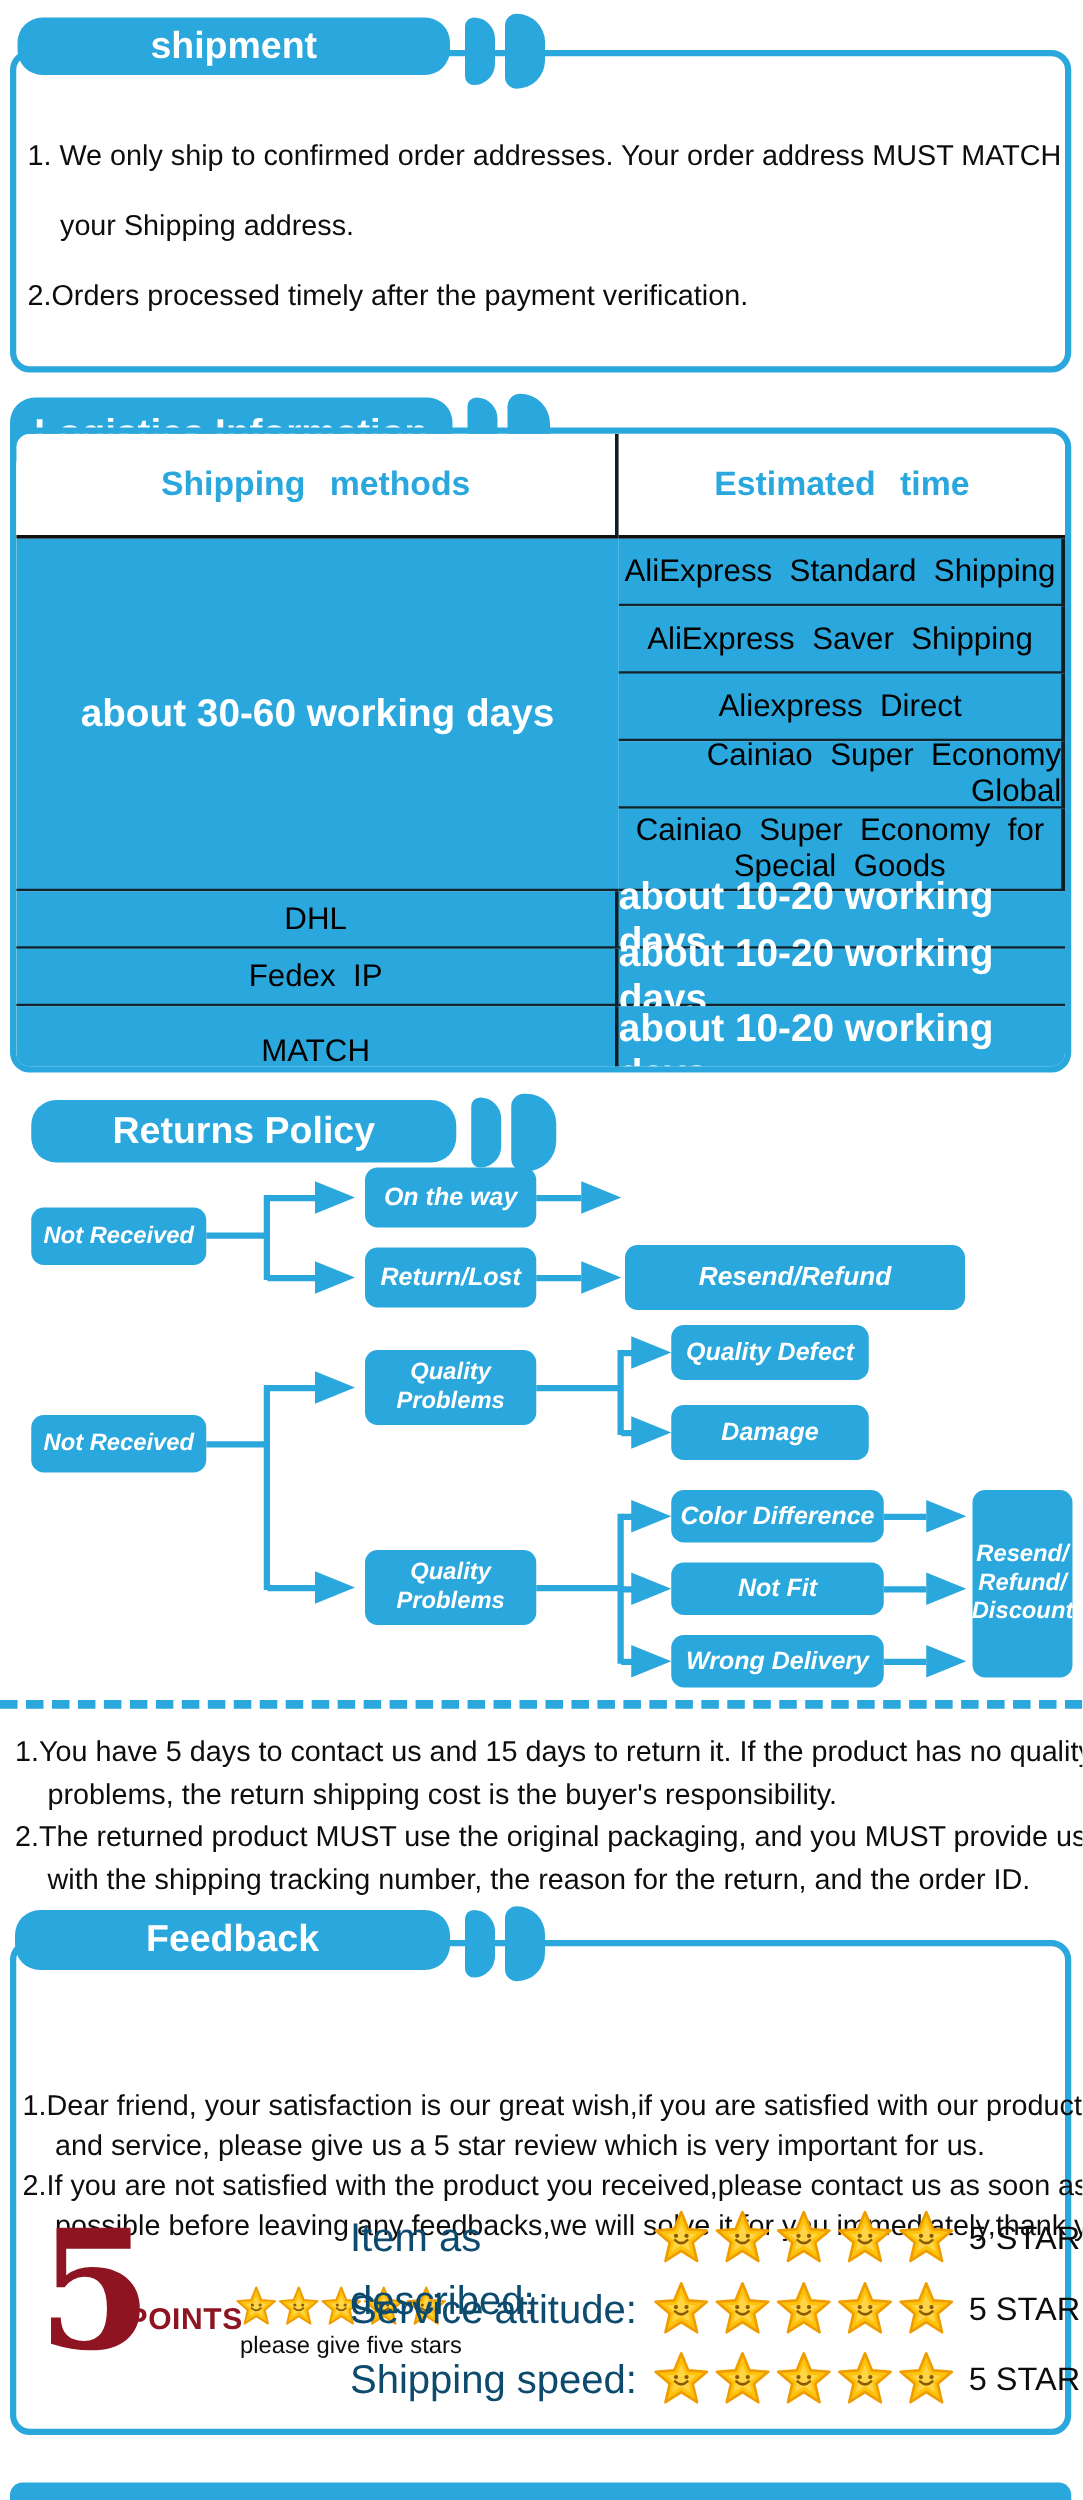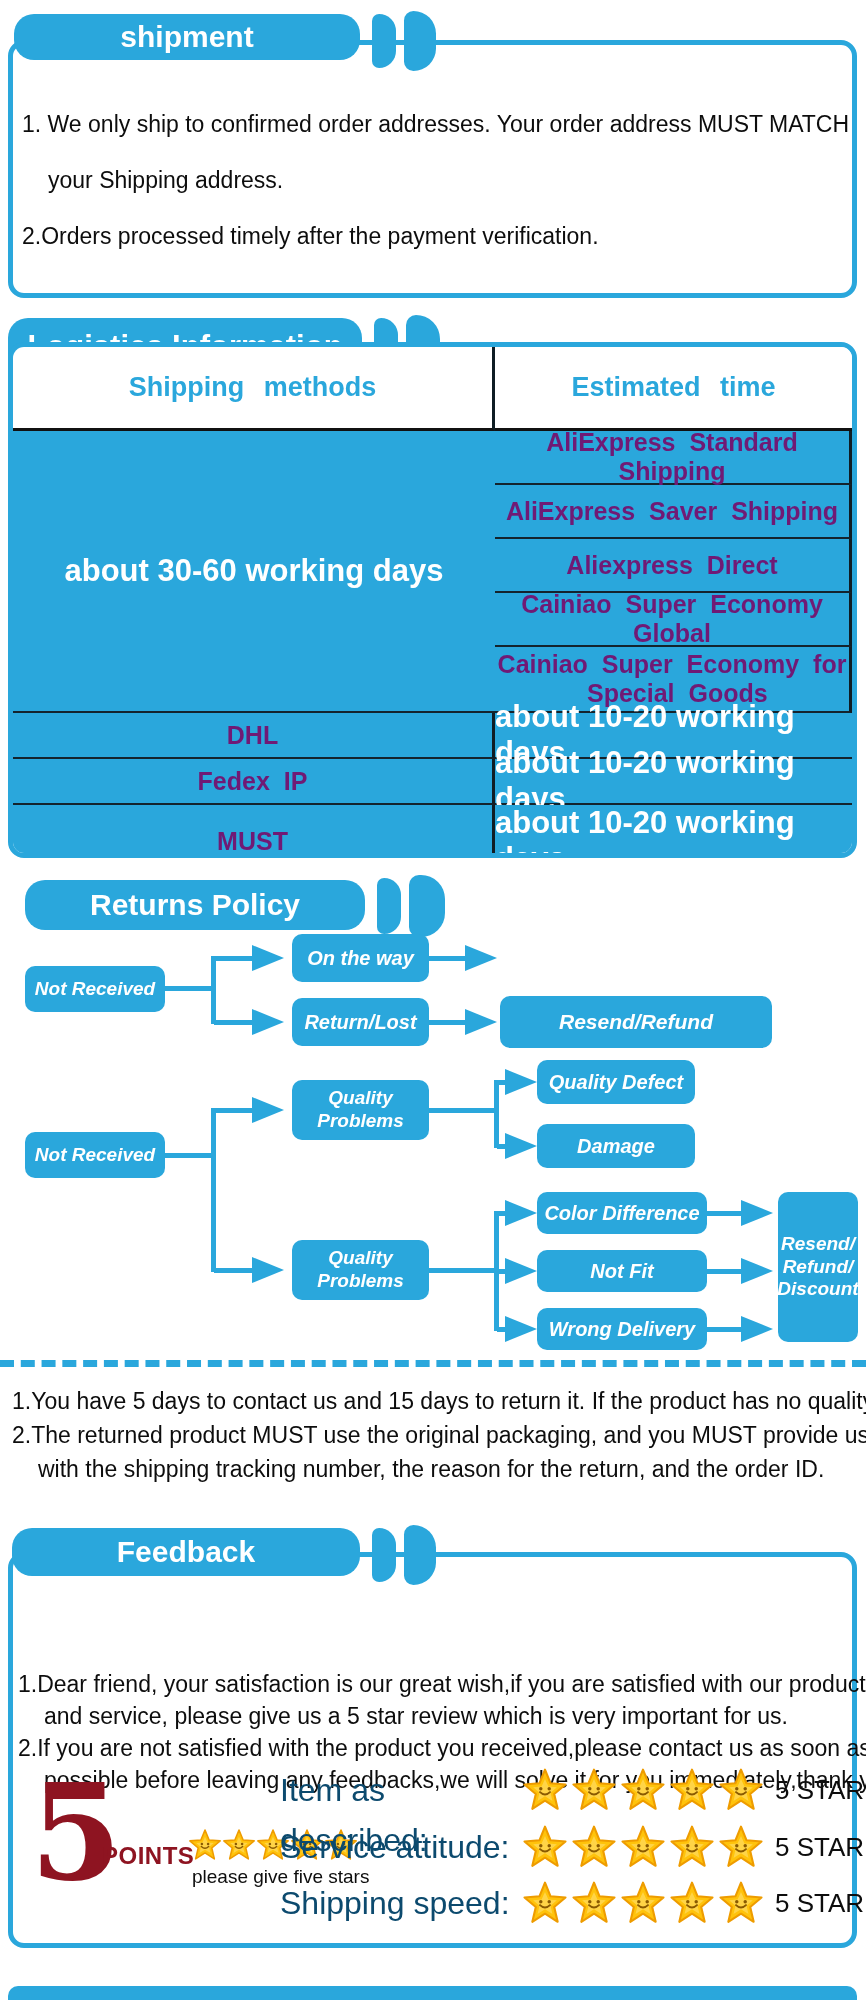--- a/index.html
+++ b/index.html
@@ -17,22 +17,22 @@
   .obox{border:5px solid var(--blue);border-radius:16px;background:#fff;box-sizing:border-box;}
   .bodytxt{font-size:23px;color:#0d0d0d;}
   .ln{white-space:nowrap;}
   .ind{padding-left:26px;}
   
   .ltable{border:5px solid var(--blue);border-radius:16px;box-sizing:border-box;overflow:hidden;
           display:grid;grid-template-columns:482px 1fr;
           grid-template-rows:84px 54px 54px 54px 54px 66px 46px 46px auto;}
   .hcell{background:#fff;color:var(--blue);font-weight:bold;font-size:27px;word-spacing:12px;
          display:flex;align-items:center;justify-content:center;border-bottom:3px solid #111;}
-  .mcell{background:var(--blue);color:#701a75;font-weight:bold;font-size:25px;word-spacing:7px;
-         display:flex;align-items:center;justify-content:center;text-align:center;
+  .mcell{background:var(--blue);color:#000000;font-weight:normal;font-size:25px;word-spacing:7px;
+         display:flex;align-items:center;justify-content:center;text-align:right;
          border-bottom:2px solid var(--sep);}
   .vdiv{border-right:3px solid #0f1d24;}
   .tcell{background:var(--blue);color:#fff;font-weight:bold;font-size:31px;
          display:flex;align-items:center;justify-content:center;border-bottom:2px solid var(--sep);}
   .nobord{border-bottom:none;}
   
   .fbox{background:var(--blue);color:#fff;font-weight:bold;font-style:italic;
         display:flex;align-items:center;justify-content:center;text-align:center;
         border-radius:10px;font-size:20px;line-height:1.2;box-sizing:border-box;}
   .hl{background:var(--blue);height:5px;}
@@ -94,21 +94,21 @@
     <div class="mcell vdiv">Cainiao Super Economy Global</div>
     <div class="mcell vdiv" style="flex-direction:column;line-height:1.15;">
       <span>Cainiao Super Economy for</span>
       <span style="align-self:flex-start;padding-left:92px;">Special Goods</span>
     </div>
 
     <div class="mcell vdiv">DHL</div>
     <div class="tcell">about 10-20 working days</div>
     <div class="mcell vdiv">Fedex IP</div>
     <div class="tcell">about 10-20 working days</div>
-    <div class="mcell vdiv nobord">MUST</div>
+    <div class="mcell vdiv nobord">MATCH</div>
     <div class="tcell nobord">about 10-20 working days</div>
   </div>
 
   <div class="abs badge" style="left:25px;top:880px;width:340px;height:50px;font-size:30px;">
     <span>Returns Policy</span>
   </div>
   <div class="abs dshape" style="left:377px;top:878px;width:24px;height:56px;"></div>
   <div class="abs dshape" style="left:409px;top:875px;width:36px;height:62px;"></div>
 
   <div class="abs fbox" style="left:292px;top:934px;width:137px;height:48px;">On the way</div>
@@ -167,20 +167,21 @@
   <div class="abs hl" style="left:707px;top:1211px;width:34px;"></div>
   <div class="abs ah" style="left:741px;top:1200px;"></div>
   <div class="abs hl" style="left:707px;top:1269px;width:34px;"></div>
   <div class="abs ah" style="left:741px;top:1258px;"></div>
   <div class="abs hl" style="left:707px;top:1327px;width:34px;"></div>
   <div class="abs ah" style="left:741px;top:1316px;"></div>
 
   <div class="abs dash" style="left:0;top:1360px;width:866px;height:0;"></div>
   <div class="abs bodytxt" style="left:12px;top:1384px;width:848px;line-height:34px;">
     <div class="ln">1.You have 5 days to contact us and 15 days to return it. If the product has no quality</div>
+    <div class="ln ind">problems, the return shipping cost is the buyer's responsibility.</div>
     <div class="ln">2.The returned product MUST use the original packaging, and you MUST provide us</div>
     <div class="ln ind">with the shipping tracking number, the reason for the return, and the order ID.</div>
   </div>
 
   <div class="abs obox" style="left:8px;top:1552px;width:849px;height:396px;"></div>
   <div class="abs badge" style="left:12px;top:1528px;width:348px;height:48px;font-size:30px;">
     <span>Feedback</span>
   </div>
   <div class="abs dshape" style="left:372px;top:1528px;width:24px;height:54px;"></div>
   <div class="abs dshape" style="left:404px;top:1525px;width:32px;height:60px;"></div>

